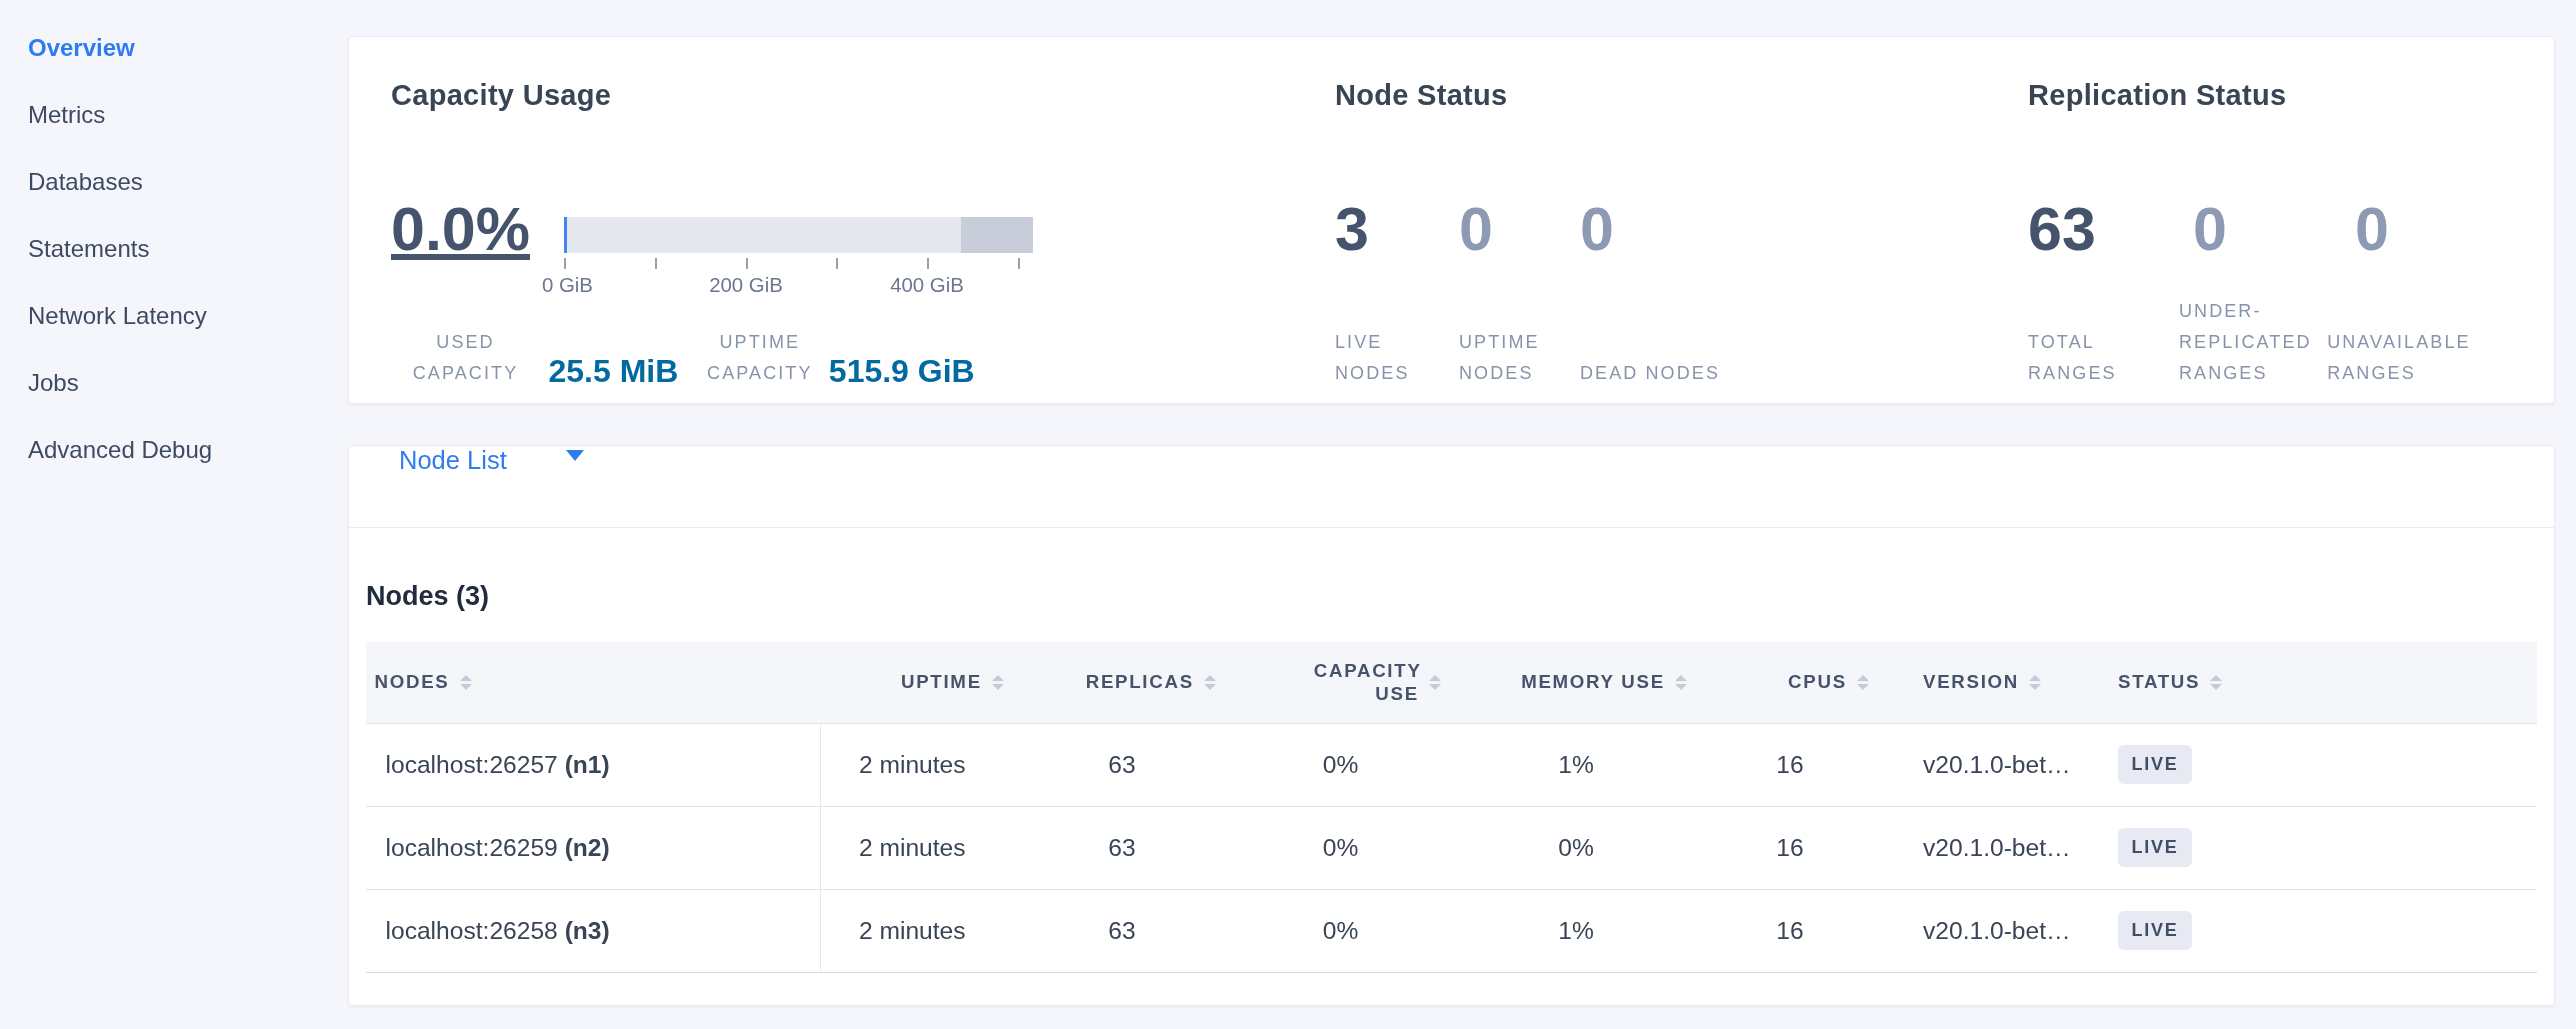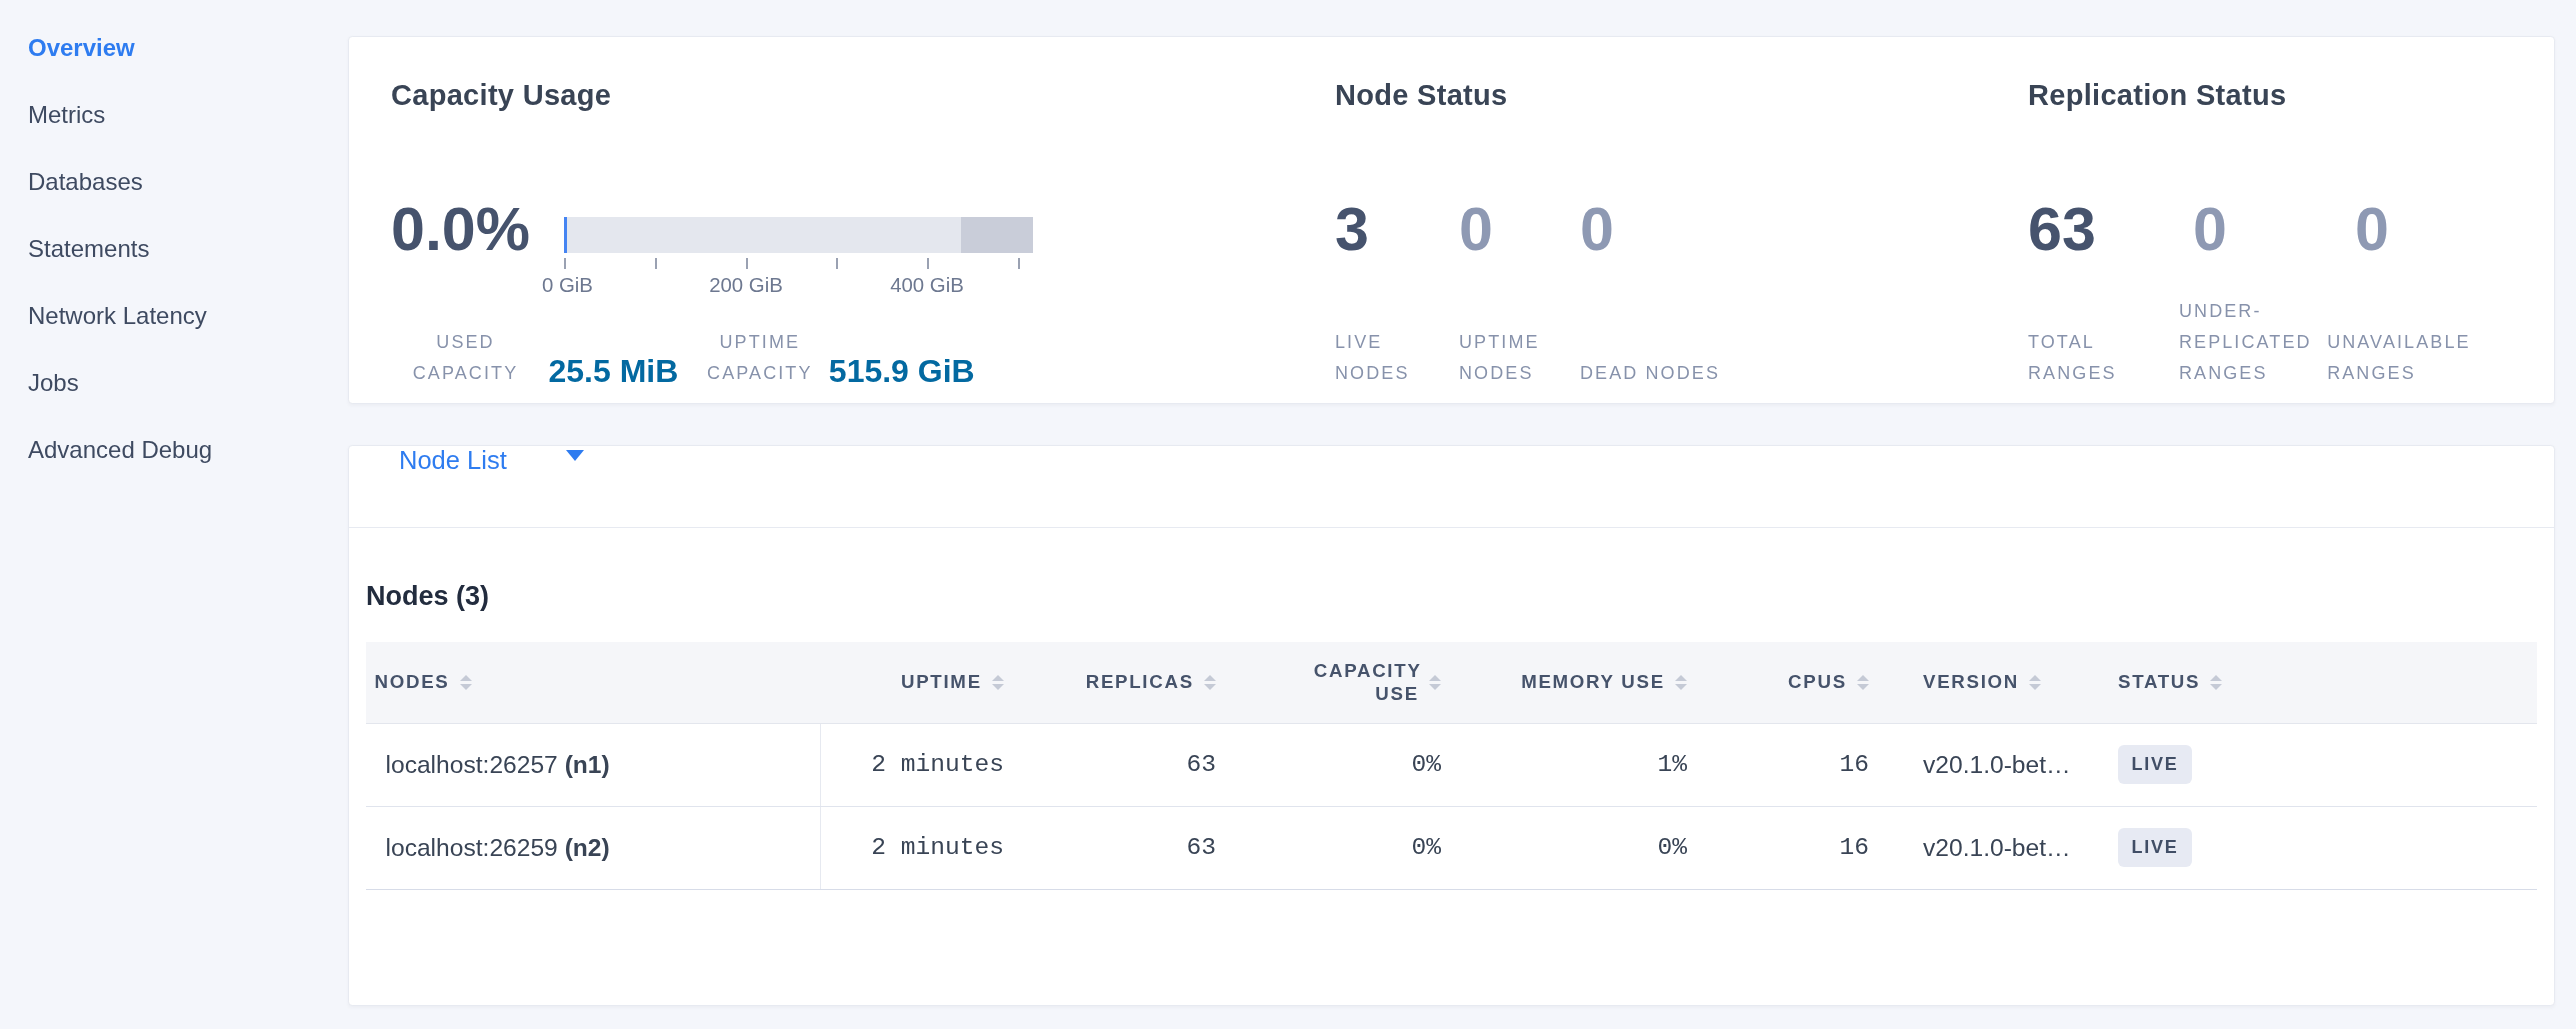--- a/index.html
+++ b/index.html
@@ -38,21 +38,21 @@
 
   .statsrow { position:absolute; bottom:13.6px; display:flex; align-items:flex-end; }
   .stat-label { font-size:18px; line-height:31px; letter-spacing:2.1px; color:#8792ab; }
   .cap-stat { display:flex; align-items:flex-end; margin-right:21px;text-align:center; }
   .cap-label-1 { width:149px; }
   .cap-label-2 { width:121px; }
   .cap-value { font-size:32px; line-height:36px; font-weight:700; color:#0369a1; margin-left:8.5px; white-space:nowrap; }
 
   
   .cap-chart { position:relative; width:475px; height:110px; margin-left:22px; }
-  .bignum-pct { width:151px; }
+  .bignum-pct { width:151px;text-decoration:underline; }
   .bar-track { position:absolute; left:0; top:20.4px; width:469px; height:36px; background:#e4e7ee; }
   .bar-reserved { position:absolute; top:0; right:0; width:72px; height:100%; background:#c9cdd9; }
   .bar-used { position:absolute; top:0; left:0; width:3.4px; height:100%; background:#4584f2; }
   .tick { position:absolute; top:61px; width:1.7px; height:11px; background:#9aa1b2; }
   .t0{left:0;} .t1{left:91px;} .t2{left:182px;} .t3{left:272px;} .t4{left:363px;} .t5{left:454px;}
   .tick-label { position:absolute; top:76px; font-size:20.4px; line-height:25.5px; color:#6d7890; transform:translateX(-50%); white-space:nowrap; }
   .tl0{left:3.4px;} .tl1{left:182px;} .tl2{left:363px;}
 
   
   .nodelist-bar { height:82px; border-bottom:0.8px solid #e7eaf1; display:flex; align-items:flex-start; padding-left:50px; cursor:pointer;gap:37px; }
@@ -74,21 +74,21 @@
   .lbl2 { width:105px; text-align:right; line-height:23px; }
 
   .sort { display:inline-flex; flex-direction:column; gap:3.4px; }
   .sort i { display:block; width:0; height:0; border-left:6px solid transparent; border-right:6px solid transparent; }
   .sort i.up { border-bottom:6.8px solid #c5cad6; }
   .sort i.dn { border-top:6.8px solid #c5cad6; }
 
   tbody td { height:83px; font-size:24.6px; color:#394455; border-bottom:0.8px solid #e0e4ed; background:#ffffff; }
   tbody tr:last-child td { border-bottom:0.8px solid #d7dce8; }
   td.c-node { border-right:0.8px solid #e6e9f0; padding-left:19.5px; }
-  td.num { text-align:right; padding-right:24px;font-family:Liberation Mono, monospace; }
+  td.num { text-align:center; padding-right:24px; }
   td.c-version, td.c-status { padding-left:30px; }
   .nodeid { font-weight:700; }
   .badge { display:inline-block; background:#e7eaf3; color:#414e66; font-size:18px; font-weight:700;
            letter-spacing:1.7px; padding:9.3px 13.6px; border-radius:6px; }
 </style>
 </head>
 <body>
 
 <div class="sidebar">
   <div class="side-item active">Overview</div>
@@ -274,17 +274,27 @@
         <tr>
           <td class="c-node"><span>localhost:26259</span> <span class="nodeid">(n2)</span></td>
           <td class="num">2 minutes</td>
           <td class="num">63</td>
           <td class="num">0%</td>
           <td class="num">0%</td>
           <td class="num">16</td>
           <td class="c-version">v20.1.0-bet…</td>
           <td class="c-status"><span class="badge">LIVE</span></td>
         </tr>
+        <tr>
+          <td class="c-node"><span>localhost:26258</span> <span class="nodeid">(n3)</span></td>
+          <td class="num">2 minutes</td>
+          <td class="num">63</td>
+          <td class="num">0%</td>
+          <td class="num">1%</td>
+          <td class="num">16</td>
+          <td class="c-version">v20.1.0-bet…</td>
+          <td class="c-status"><span class="badge">LIVE</span></td>
+        </tr>
       </tbody>
     </table>
   </div>
 </div>
 
 
 </body></html>

